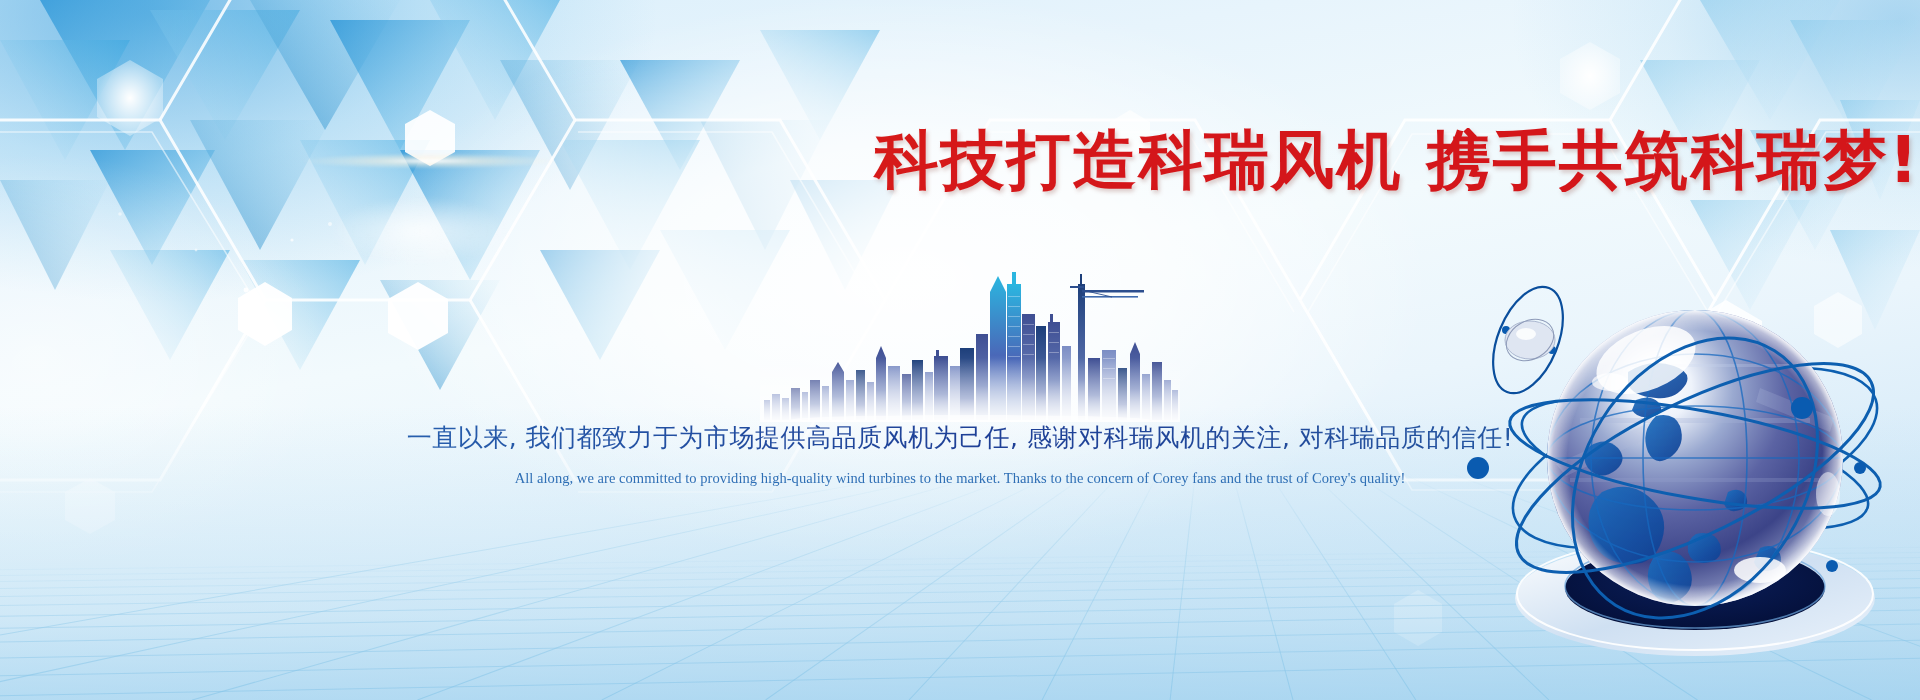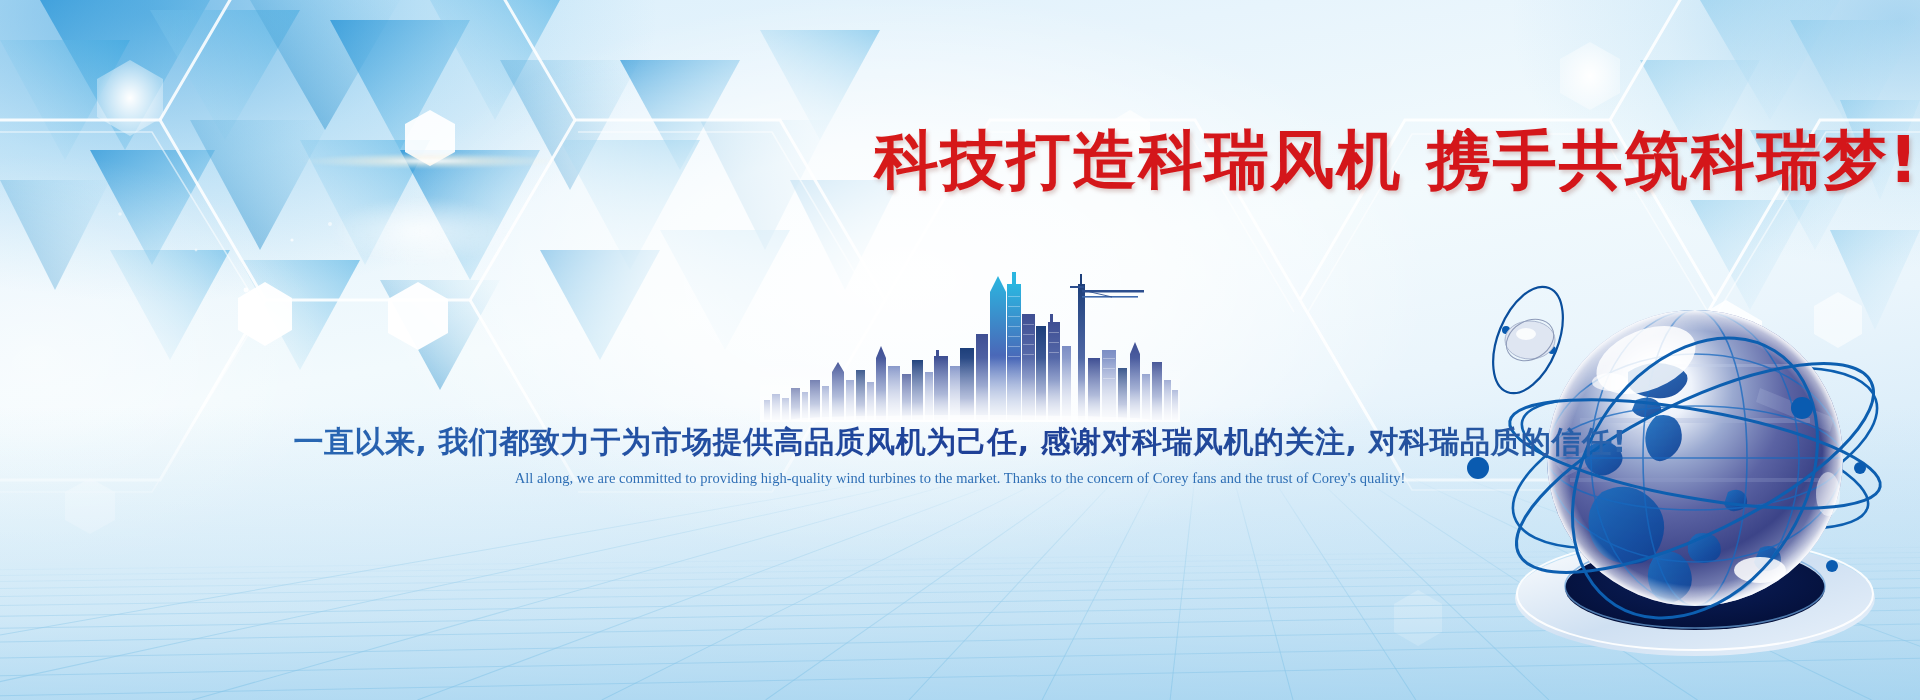--- a/index.html
+++ b/index.html
@@ -66,28 +66,27 @@
     color:transparent;
     -webkit-text-fill-color:transparent;
     filter:drop-shadow(2px 3px 2px rgba(120,30,20,.22));
     font-family:"DejaVu Sans","Liberation Sans",sans-serif;
     margin-top:16px;
   }
 
   .sub-cn{
     position:absolute;left:0;right:0;top:422px;
     text-align:center;
-    font-size:30px;line-height:1.3;
+    font-size:25px;line-height:1.3;
     letter-spacing:.5px;
     white-space:nowrap;
     background:linear-gradient(95deg,#2f7fc4 0%,#2558a8 26%,#1e3f96 52%,#24539f 76%,#3a86c8 100%);
     -webkit-background-clip:text;background-clip:text;
     color:transparent;-webkit-text-fill-color:transparent;
     font-family:"DejaVu Sans","Liberation Sans",sans-serif;
-    font-weight:bold;
   }
 
   .sub-en{
     position:absolute;left:0;right:0;top:468px;
     text-align:center;
     font-size:14.5px;line-height:1.4;
     color:#2f6fb5;
     letter-spacing:.05px;
     white-space:nowrap;
     font-family:Liberation Serif, serif;

